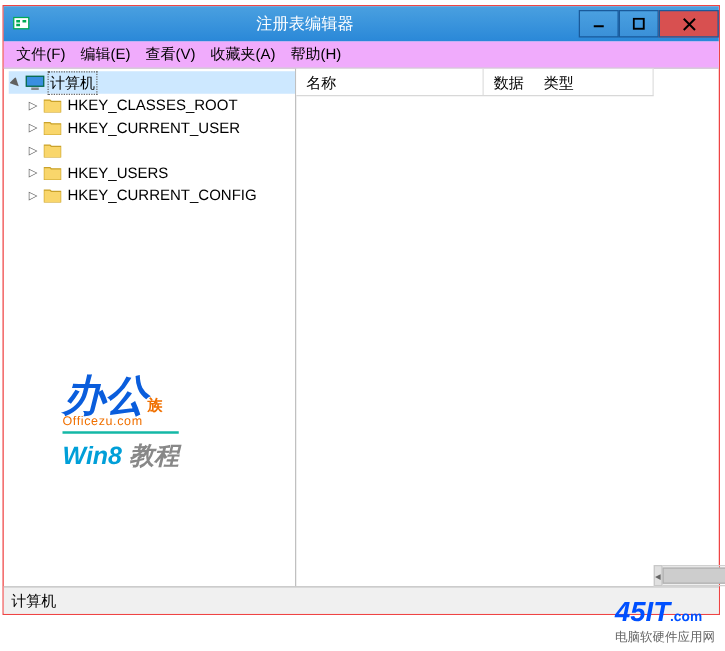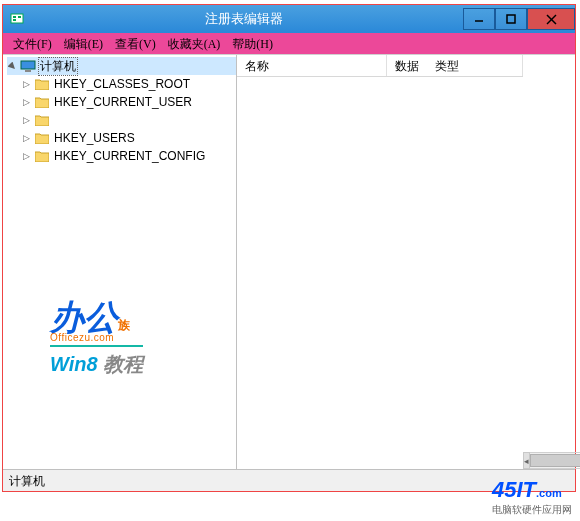--- a/index.html
+++ b/index.html
@@ -4,21 +4,21 @@
 <style>
 * { box-sizing: border-box; margin: 0; padding: 0; }
 body { font-family: "Microsoft YaHei", "SimSun", Tahoma, sans-serif; font-size: 12px; width: 580px; height: 521px; background: #fff; overflow: hidden; position: relative; }
 .window { width: 574px; height: 488px; margin: 4px 2px 0 2px; border: 1px solid #ef4444; background: #fff; position: relative; }
 .titlebar { height: 28px; background: linear-gradient(#4aa0e0,#2a88d8); display: flex; align-items: center; color: #fff; font-size: 13px; position: relative; }
 .titlebar .icon { width: 16px; height: 16px; margin-left: 6px; display: flex; align-items: center; justify-content: center; }
 .titlebar .title { flex: 1; text-align: center; font-weight: 400; }
 .winbtns { display: flex; height: 22px; }
 .winbtn { width: 32px; height: 22px; border: 1px solid #1a5a9a; background: linear-gradient(#4aa0e0,#3a90d8); display: flex; align-items: center; justify-content: center; color: #000; font-size: 10px; }
 .winbtn.close { width: 48px; background: #d85050; color: #000; }
-.menubar { height: 22px; background: #ec4899; border-bottom: 1px solid #d0d0d0; display: flex; align-items: center; padding-left: 4px; font-family: Liberation Serif, serif; }
+.menubar { height: 22px; background: #f0abfc; border-bottom: 1px solid #d0d0d0; display: flex; align-items: flex-start; padding-left: 4px; }
 .menuitem { padding: 0 6px; height: 20px; line-height: 20px; }
 .client { display: flex; height: 414px; }
 .treepane { width: 234px; border-right: 1px solid #c0c0c0; overflow: hidden; }
 .tree { padding: 2px 0 0 4px; }
 .treerow { display: flex; align-items: center; height: 18px; white-space: nowrap; }
 .treerow.root { padding-left: 0; }
 .treerow.child { padding-left: 14px; }
 .expander { width: 11px; height: 11px; display: inline-flex; align-items: center; justify-content: center; margin-right: 2px; color: #606060; font-size: 9px; }
 .nodeicon { width: 16px; height: 14px; margin-right: 2px; display: inline-flex; align-items: center; justify-content: center; }
 .folder { width: 14px; height: 11px; }

